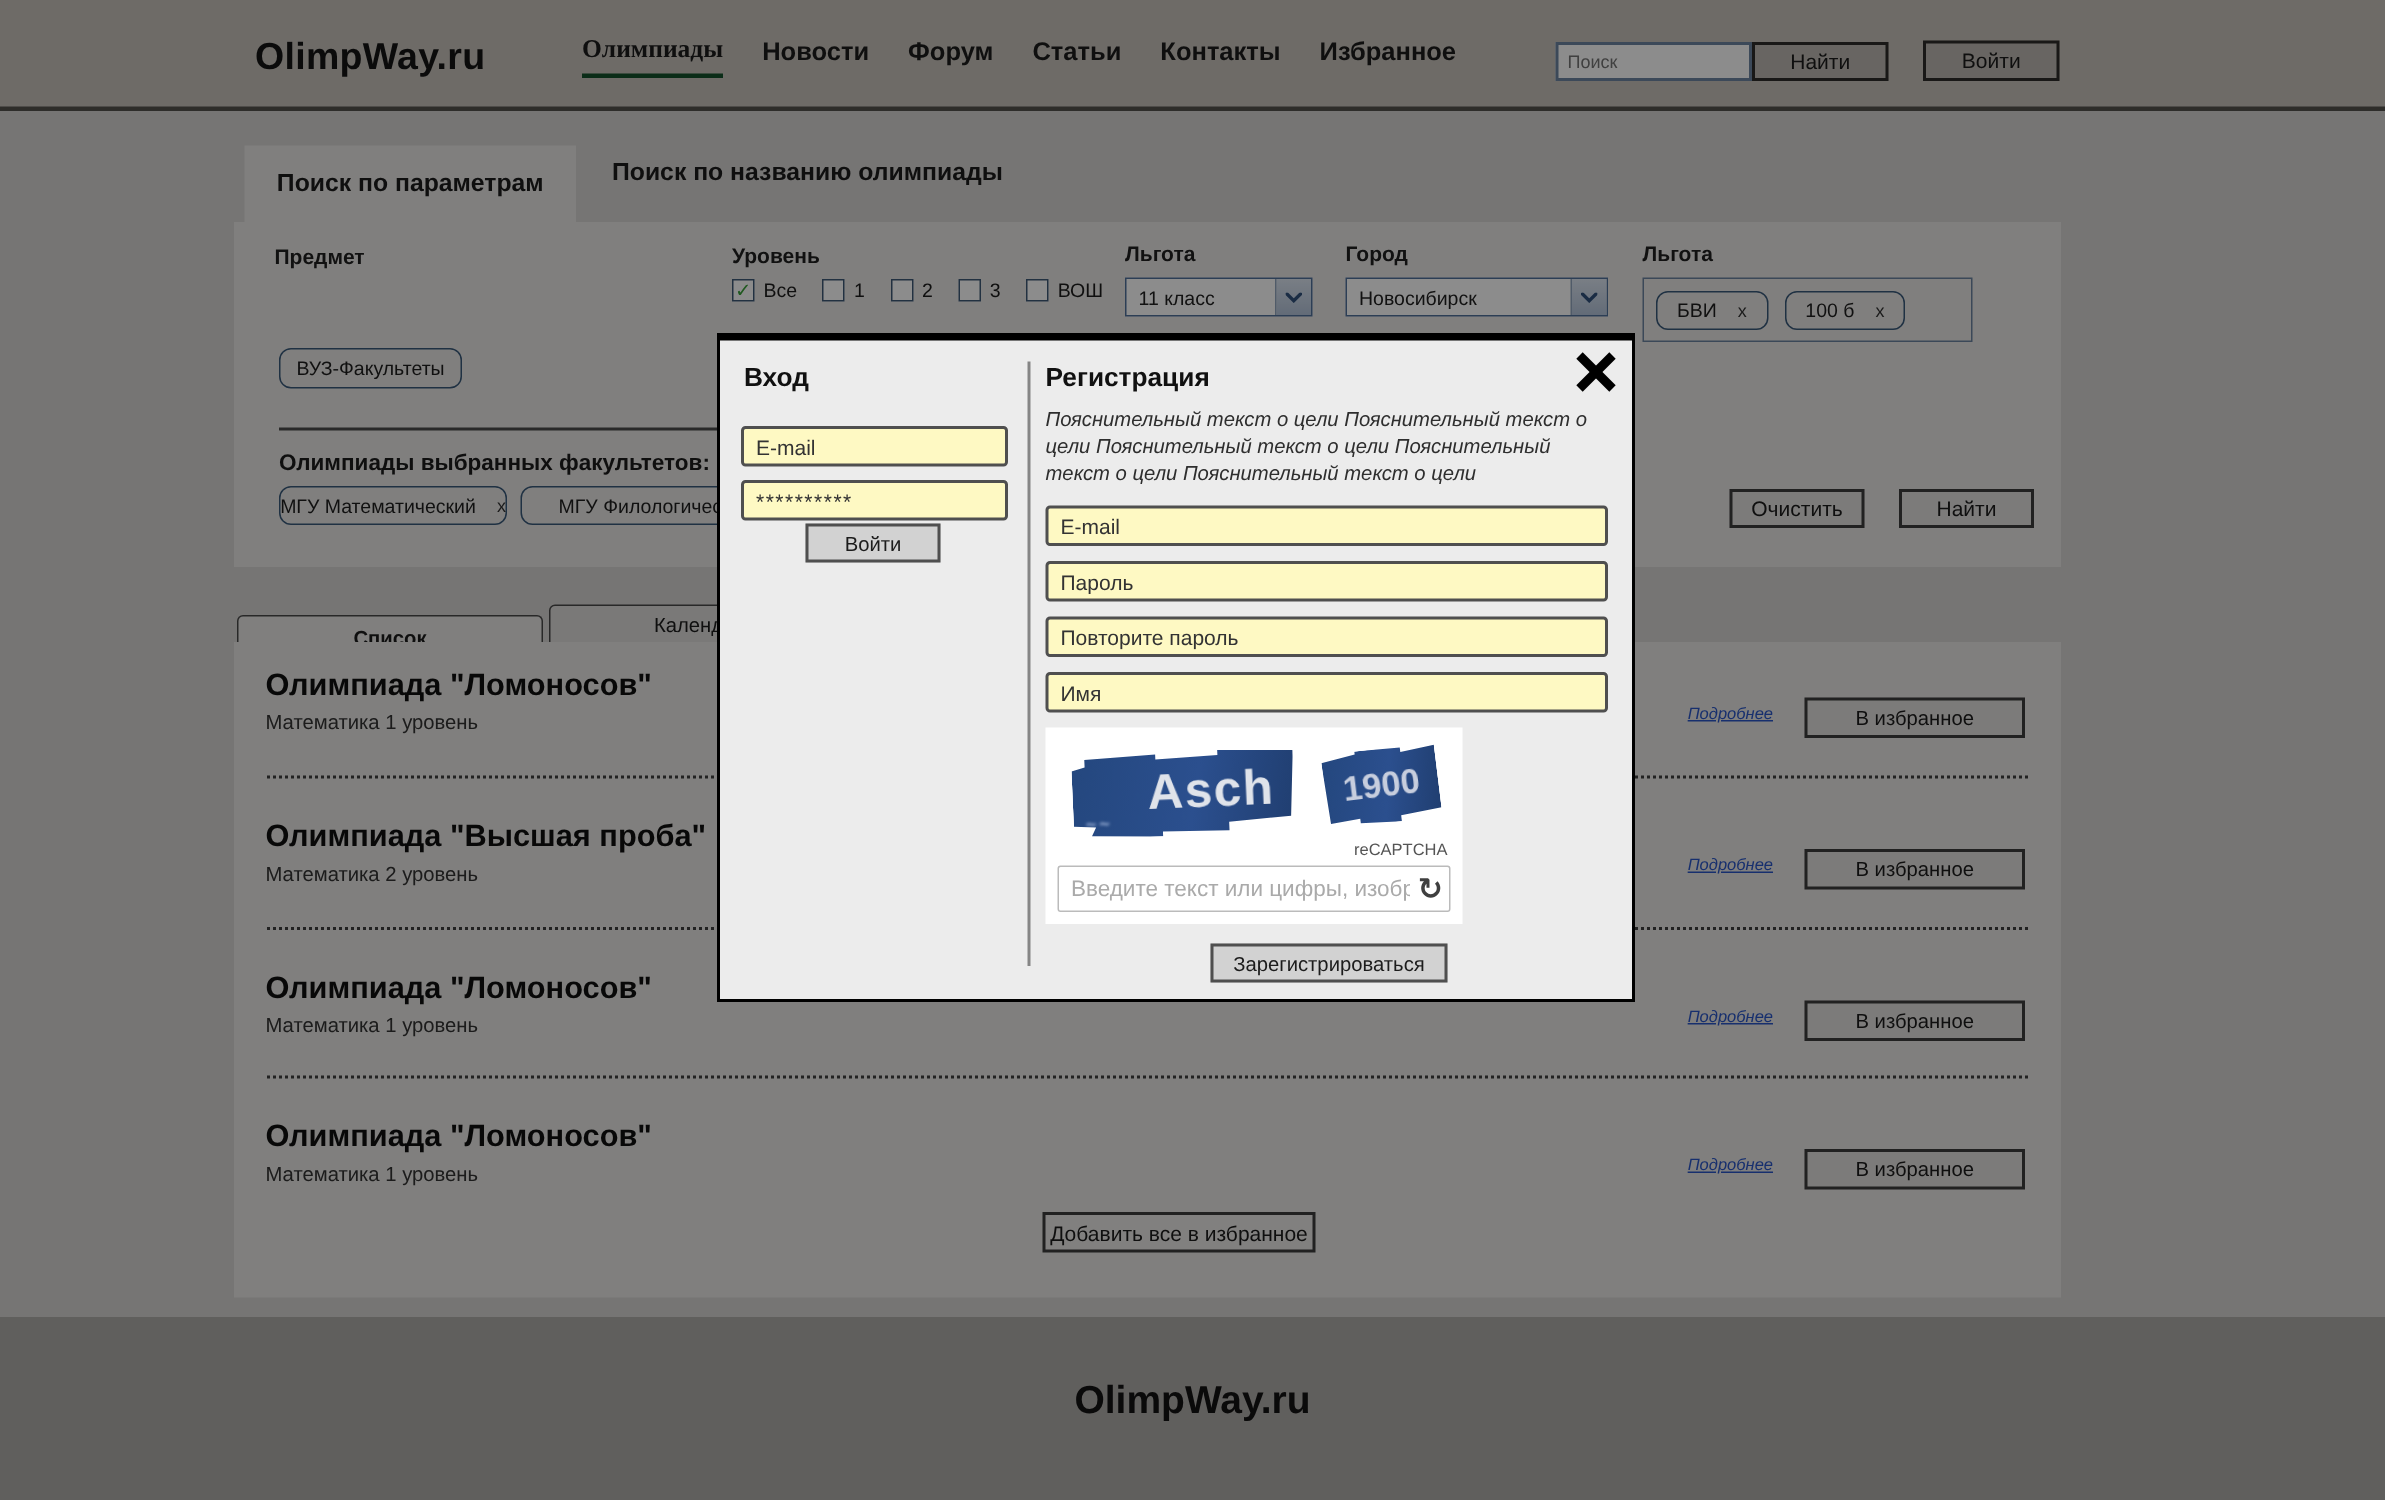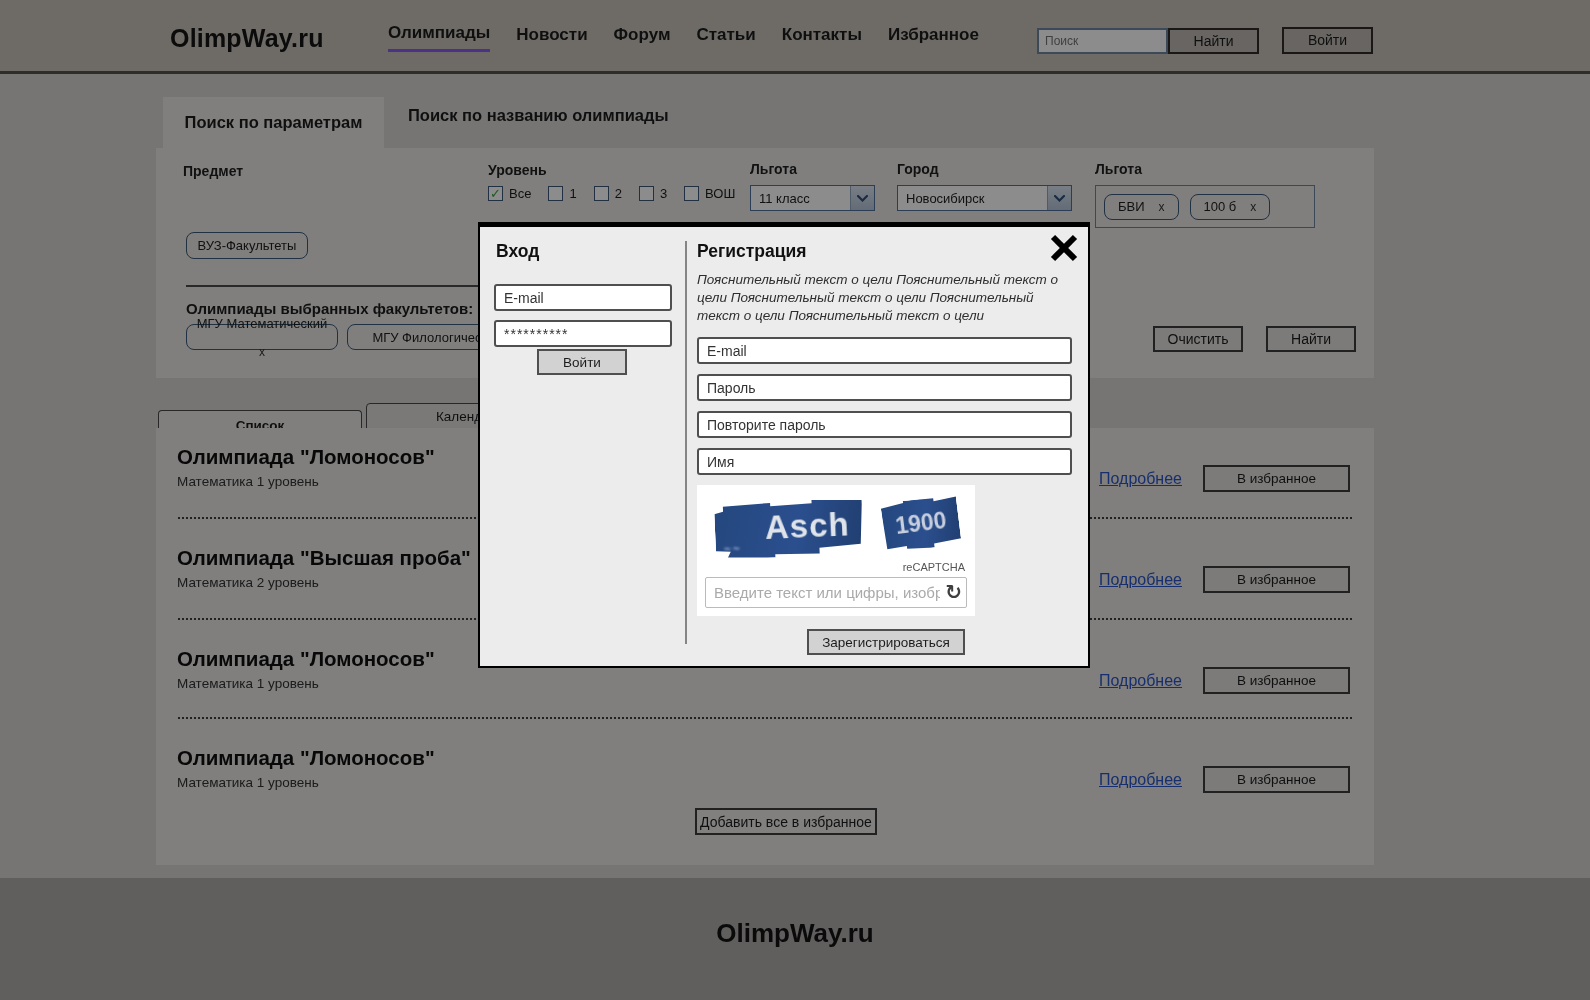--- a/index.html
+++ b/index.html
@@ -11,21 +11,21 @@
   body{
     font-family:"Liberation Sans","DejaVu Sans",sans-serif;
     position:relative; overflow:hidden; background:#d7d5d3; color:#1d1d1d;
   }
   
   .topbar{position:absolute; left:0; top:0; width:1590px; height:74px;
     background:#c8c3bc; border-bottom:3px solid #55524e;}
   .logo{position:absolute; left:170px; top:24px; font-size:25px; font-weight:bold; letter-spacing:.2px; color:#151515;}
   .nav{position:absolute; left:388px; top:0; height:74px; display:flex; align-items:center; gap:26px;}
   .nav-item{font-size:17px; font-weight:bold; color:#1c1c1c; padding-bottom:4px; cursor:pointer; white-space:nowrap;}
-  .nav-item.active{border-bottom:3px solid #8b5cf6; padding-bottom:6px;}
+  .nav-item.active{border-bottom:3px solid #14532d; padding-bottom:6px;font-family:Liberation Serif, serif;}
   .hdr-search{position:absolute; left:1037px; top:28px; width:131px; height:26px;
     background:#fff; border:2px solid #6d86a2; font-size:12px; color:#444; padding:0 6px;}
   .hdr-btn{position:absolute; top:27px; height:27px; width:91px; background:#beb9b2;
     border:2px solid #2e2c2a; font-size:14px; color:#1c1c1c; text-align:center; line-height:23px; cursor:pointer;}
   #hdr-find{left:1168px; top:28px; height:26px;}
   #hdr-login{left:1282px;}
   
   .tab-params{position:absolute; left:163px; top:97px; width:221px; height:51px; background:#e9e7e5;
     font-size:16.5px; font-weight:bold; display:flex; align-items:center; justify-content:center; cursor:pointer;}
   .tab-byname{position:absolute; left:408px; top:106px; font-size:16.5px; font-weight:bold; cursor:pointer;}
@@ -61,36 +61,36 @@
   .rtab-list{position:absolute; left:158px; top:400px; width:204px; height:29px; background:#e9e7e5;
     border:1px solid #4a4a4a; border-bottom:none; border-radius:4px 4px 0 0;
     font-size:13.5px; font-weight:bold; display:flex; align-items:center; justify-content:center; cursor:pointer;margin-top:10px;}
   .rtab-cal{position:absolute; left:366px; top:403px; width:208px; height:27px; background:#dedcda;
     border:1px solid #4a4a4a; border-radius:4px 4px 0 0;
     font-size:13.5px; display:flex; align-items:center; justify-content:center; cursor:pointer;}
   .list-panel{position:absolute; left:156px; top:428px; width:1218px; height:437px; background:#e9e7e5;}
   .oly-item{position:absolute; left:0; width:100%; height:80px;}
   .oly-title{position:absolute; left:21px; top:0; font-size:20.5px; font-weight:bold; color:#101010;}
   .oly-sub{position:absolute; left:21px; top:29px; font-size:13.5px; color:#333;}
-  .oly-link{position:absolute; right:192px; top:25px; font-size:16px; color:var(--c-link);
-    text-decoration:underline; cursor:pointer;}
+  .oly-link{position:absolute; right:192px; top:25px; font-size:11px; color:var(--c-link);
+    text-decoration:underline; cursor:pointer;font-style:italic;}
   .oly-fav{position:absolute; right:24px; top:20px; width:147px; height:27px; font-size:13.5px;}
   .dotsep{position:absolute; left:22px; right:22px; border-top:2px dotted #3e3e3e;}
   .addall-btn{position:absolute; left:539px; top:380px; width:182px; height:27px; background:#eceae8;}
   
   .footer{position:absolute; left:0; top:878px; width:1590px; height:122px; background:#b0adaa;}
   .footer-logo{margin-top:40px; text-align:center; font-size:26px; font-weight:bold; color:#131313;}
   
   .overlay{position:absolute; left:0; top:0; width:1590px; height:1000px; background:rgba(0,0,0,0.45); z-index:50;}
   .modal{position:absolute; left:478px; top:222px; width:612px; height:446px; background:#ececec;
     border:2px solid #000; border-top-width:5px; z-index:60;}
   .m-title{font-size:17.5px; font-weight:bold; color:#111;}
   .m-close{position:absolute; right:9px; top:6px; width:30px; height:30px; cursor:pointer;}
   .m-divider{position:absolute; left:205px; top:14px; bottom:22px; border-left:2px solid #858585;}
-  .m-input{background:#ffffff; border:2px solid #4f4f4f; border-radius:3px; height:27px;
+  .m-input{background:#fef9c3; border:2px solid #4f4f4f; border-radius:3px; height:27px;
     font-size:14px; color:#333; padding:0 8px; width:100%;}
   .m-btn{background:#d2d2d2; border:2px solid #4f4f4f; font-size:13.5px; color:#1c1c1c; cursor:pointer;}
   .login-col{position:absolute; left:14px; top:14px; width:178px;}
   .login-col .m-title{margin-left:2px;}
   .login-email{margin-top:22px;}
   .login-pass{margin-top:9px; letter-spacing:1px;}
   .login-submit{position:absolute; left:57px; top:122px; width:90px; height:26px;}
   .reg-col{position:absolute; left:217px; top:14px; width:375px;}
   .reg-desc{margin-top:9px; width:370px; font-size:13.5px; line-height:1.32; color:#2e2e2e; font-style:italic;}
   .reg-input{margin-top:10px;}
@@ -194,21 +194,21 @@
       <span class="pill">
         <span>100 б</span>
         <span class="rm">x</span>
       </span>
     </div>
 
     <div class="pill vuz-btn">ВУЗ-Факультеты</div>
     <div class="hr-line"></div>
     <div class="fac-label">Олимпиады выбранных факультетов:</div>
     <div class="fac-tags">
-      <span class="pill" style="width:152px;flex-direction:column;">
+      <span class="pill" style="width:152px;">
         <span>МГУ Математический</span>
         <span class="rm">x</span>
       </span>
       <span class="pill" style="width:200px;">
         <span>МГУ Филологический</span>
         <span class="rm">x</span>
       </span>
     </div>
     <div class="sq-btn clear-btn">Очистить</div>
     <div class="sq-btn find-btn">Найти</div>

